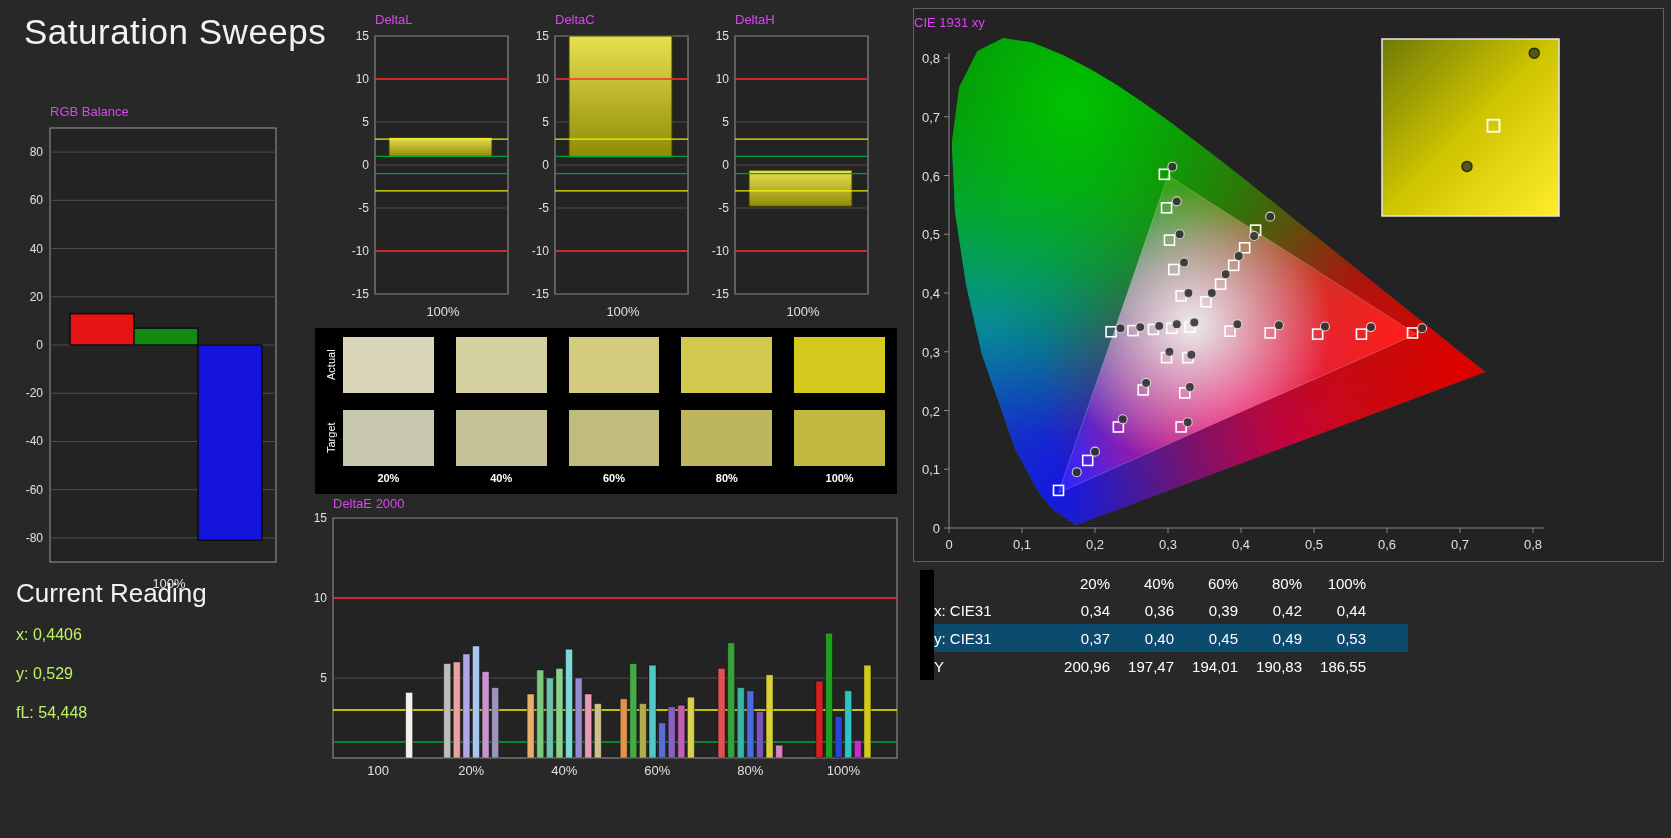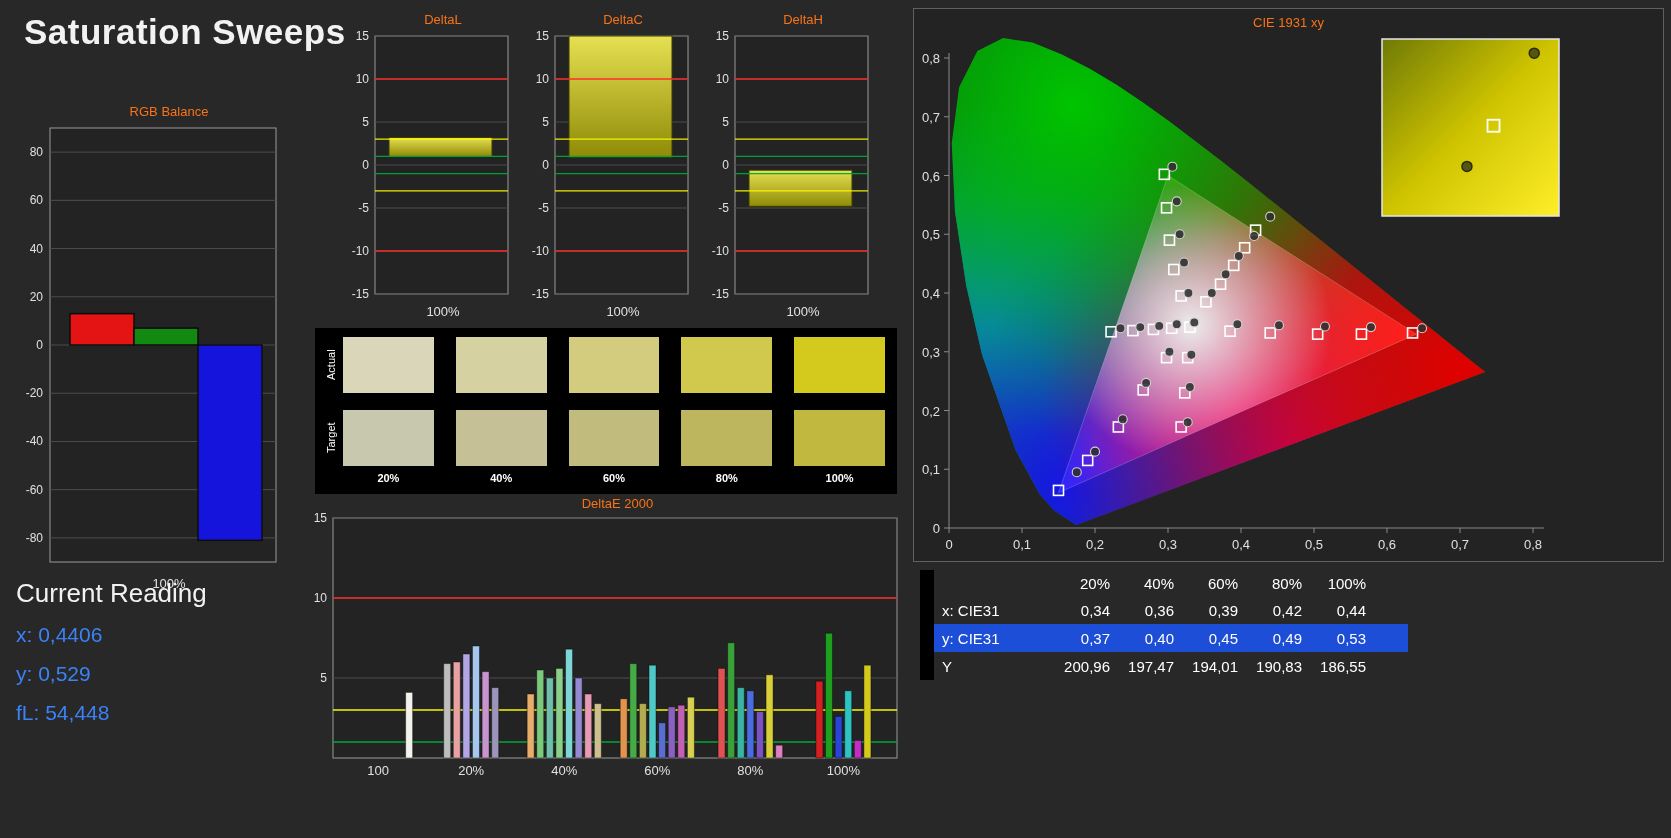--- a/index.html
+++ b/index.html
@@ -1,52 +1,52 @@
 <!DOCTYPE html>
 <html><head>
 <meta charset="utf-8">
 <style>
 *{margin:0;padding:0;box-sizing:border-box}
 body{background:#1a1a1a}
 #app{position:relative;width:1671px;height:838px;background:#282828;font-family:"Liberation Sans",sans-serif;overflow:hidden}
 #app svg text{font-family:"Liberation Sans",sans-serif}
 .panel{position:absolute}
-h1{position:absolute;left:24px;top:12px;font-size:35px;font-weight:700;color:#f2f2f2;letter-spacing:.5px}
-.chart-title{font-size:13px;color:#f97316;text-align:center;height:16px}
+h1{position:absolute;left:24px;top:12px;font-size:35px;font-weight:400;color:#f2f2f2;letter-spacing:.5px}
+.chart-title{font-size:13px;color:#d946ef;text-align:left;height:16px}
 .x-axis-label{font-size:13px;color:#e2e2e2;text-align:center}
 #rgb-panel{left:8px;top:104px;width:280px}
 #rgb-panel .chart-title,#rgb-panel .x-axis-label{padding-left:42px}
 .delta-panel{top:12px;width:172px}
 #deltaL-panel{left:339px}
 #deltaC-panel{left:519px}
 #deltaH-panel{left:699px}
 .delta-panel .chart-title,.delta-panel .x-axis-label{padding-left:36px}
 #current-reading{left:16px;top:578px}
 #current-reading h2{font-size:26px;font-weight:400;color:#f2f2f2;margin-bottom:6px}
-.cr-line{font-size:21px;color:#3b82f6;line-height:39px}
+.cr-line{font-size:16px;color:#bef264;line-height:39px}
 #swatch-panel{left:315px;top:328px;width:582px;height:166px;background:#000;padding:9px 12px 0 4px}
 .srow{display:flex;align-items:stretch}
 .srow .rlabel{width:24px;display:flex;align-items:center;justify-content:center;color:#fff;font-size:11px;writing-mode:vertical-rl;transform:rotate(180deg)}
 .srow .cells{flex:1;display:flex;gap:22px}
 .swatch{flex:1;height:56px}
 .row-target{margin-top:17px}
 .srow.labels{margin-top:6px}
 .srow.labels .cl{flex:1;text-align:center;color:#fff;font-size:11px;font-weight:bold}
 #deltaE-panel{left:308px;top:496px;width:594px}
 #deltaE-panel .chart-title{padding-left:25px}
 #cie-panel{left:913px;top:8px;width:751px;height:554px;background:#232323;border:1px solid #606060}
 #cie-panel .chart-title{position:absolute;top:6px;left:0;width:100%}
 #table-panel{left:920px;top:570px;border-left:14px solid #000}
 table{border-collapse:collapse}
 th,td{font-weight:400;font-size:15px;color:#fff;height:28px;white-space:nowrap}
 thead th{height:26px}
-td.lbl,th.lbl{width:120px;text-align:left;padding-left:8px}
+td.lbl,th.lbl{width:120px;text-align:left;}
 td.val,th.val{width:64px;text-align:right;padding-right:8px}
 td.fill,th.fill{width:34px}
-tr.gray{background:#1d4ed8}
+tr.gray{background:#0c4a6e}
 tr.dark{background:transparent}
 </style>
 </head>
 <body>
 
 <div id="app">
 
   <h1>Saturation Sweeps</h1>
 
   <div class="panel" id="rgb-panel">

